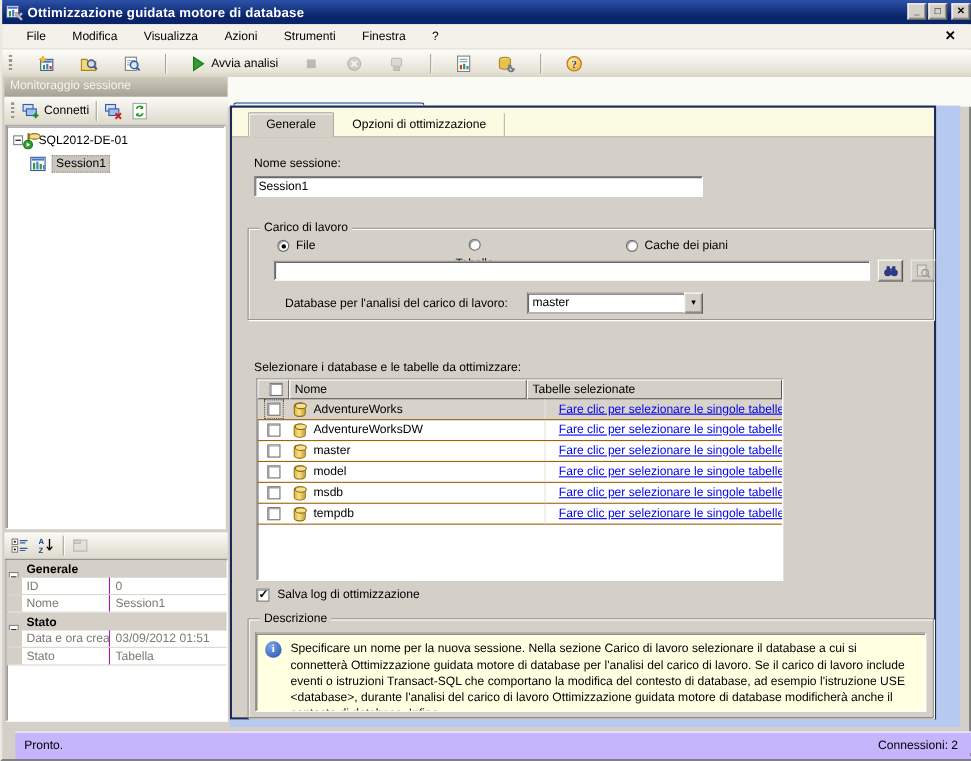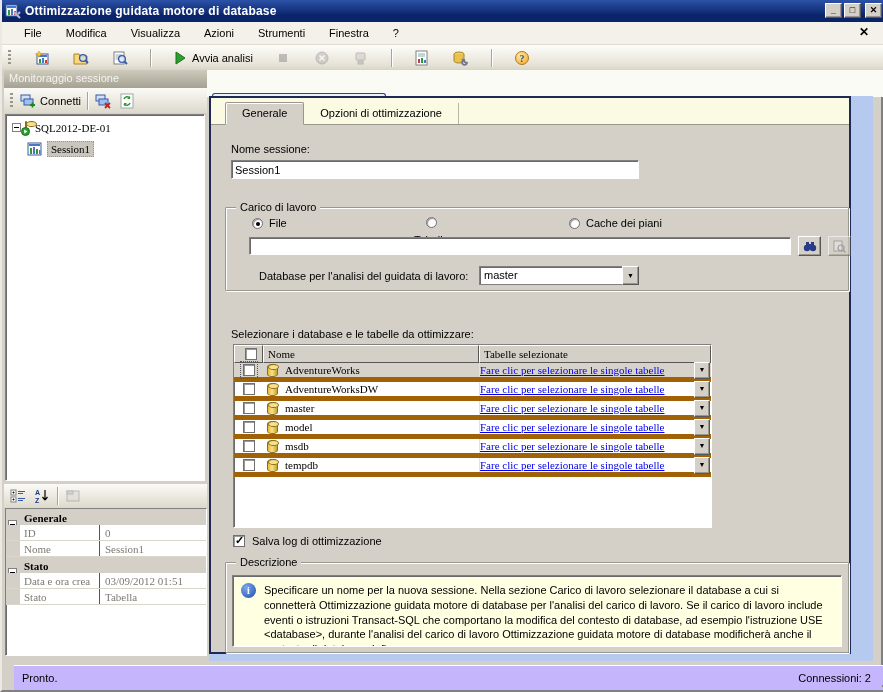--- a/index.html
+++ b/index.html
@@ -4,21 +4,21 @@
 <style>
   * { margin:0; padding:0; box-sizing:border-box; }
   html,body { width:883px; height:692px; overflow:hidden; }
   body { font-family:"Liberation Sans", sans-serif; font-size:11px; color:#000; }
   #app { position:relative; width:883px; height:692px; background:#d4d0c8;
          border-right:2px solid #808080; border-bottom:2px solid #808080;
          border-left:2px solid #ece9e2; }
 
   
   .sunken { background:#fff; border:1px solid #808080; border-right-color:#fff; border-bottom-color:#fff;
-            box-shadow: inset 1px 1px 0 #6a6a6a; font-family: Liberation Serif, serif; }
+            box-shadow: inset 1px 1px 0 #6a6a6a; }
   .raised { background:#d4d0c8; border:1px solid #fff; border-right-color:#585858; border-bottom-color:#585858;
             box-shadow: inset -1px -1px 0 #9a968c; }
   .etched { border:1px solid #9a988c; box-shadow: 1px 1px 0 #ffffff, inset 1px 1px 0 #ffffff; border-radius:1px; }
 
   
   #titlebar { position:absolute; left:0; top:0; width:883px; height:22px;
               background:linear-gradient(180deg,#2c52a8 0%,#0a246a 70%);
               display:flex; align-items:center; color:#fff; }
   #titlebar .app-icon { width:16px; height:16px; margin:0 4px 0 3px; }
   #titlebar .title-text { font-weight:bold; font-size:12px; letter-spacing:.2px; }
@@ -126,26 +126,26 @@
   .combo { position:absolute; height:19px; display:flex; }
   .combo .combo-text { flex:1; background:#fff; border:1px solid #808080; border-right:none;
                        box-shadow:inset 1px 1px 0 #6a6a6a; padding:2px 4px; }
   .combo .combo-btn { width:17px; display:flex; align-items:center; justify-content:center; font-size:7px; }
 
   
   #db-table { position:absolute; left:22px; top:219px; width:479px; height:184px; overflow:hidden; }
   .dbt-header { display:flex; height:18px; }
   .dbt-hcell { background:#d4d0c8; border:1px solid #fff; border-right-color:#585858; border-bottom-color:#585858;
                display:flex; align-items:center; padding-left:4px; gap:6px; }
-  .dbt-row { display:flex; height:19px; align-items:center; border-bottom:5px solid #a16207; }
+  .dbt-row { display:flex; height:19px; align-items:center; border-bottom:1px solid #a16207; }
   .dbt-row.selected { background:#d7d3cb; }
   .c0 { width:29px; flex:0 0 auto; display:flex; justify-content:center; }
   .c1 { width:216px; flex:0 0 auto; display:flex; align-items:center; gap:7px; padding-left:4px; }
-  .c2 { flex:1; display:flex; align-items:center; justify-content:space-between; padding-left:0;
-        border-left:1px solid #e4e2da; height:100%; }
+  .c2 { flex:1; display:flex; align-items:center; justify-content:space-between; padding-left:12px;
+        border-left:1px solid #e4e2da; height:100%;margin-left:16px; }
   .dbt-row .c2 { border-left:1px solid #e4e2da; }
   a.sel-link { color:#0000ee; text-decoration:underline; white-space:nowrap; }
   .drop-btn { width:16px; height:17px; margin:0 1px; display:flex; align-items:center; justify-content:center;
               font-size:7px; }
 
   
   #desc-box { position:absolute; left:6px; top:12px; right:6px; bottom:5px; background:#ffffe1;
               border:1px solid #808080; border-right-color:#fff; border-bottom-color:#fff;
               box-shadow:inset 1px 1px 0 #6a6a6a; padding:7px 8px 4px 8px; display:flex; gap:8px;
               overflow:hidden; }
@@ -448,21 +448,21 @@
             </svg>
           </span>
           <span class="raised" style="position:absolute; left:602px; top:28px; width:23px; height:20px; display:flex; align-items:center; justify-content:center; opacity:.55;">
             <svg width="13" height="13" viewBox="0 0 13 13">
               <rect x="1" y="1" width="8" height="10" fill="#e8e8e8" stroke="#808080"></rect>
               <circle cx="8" cy="8" r="3" fill="none" stroke="#707070" stroke-width="1.2"></circle>
               <path d="M10 10 l2.4 2.4" stroke="#707070" stroke-width="1.4"></path>
             </svg>
           </span>
 
-          <span class="label" style="left:33px; top:62px;">Database per l'analisi del guidata di lavoro:</span>
+          <span class="label" style="left:33px; top:62px;">Database per l'analisi del carico di lavoro:</span>
           <div class="combo" style="left:253px; top:58px; width:160px;">
             <span class="combo-text">master</span>
             <span class="combo-btn raised">▼</span>
           </div>
         </div>
 
         <span class="label" style="left:20px; top:203px;">Selezionare i database e le tabelle da ottimizzare:</span>
 
         <div id="db-table" class="sunken">
           <div class="dbt-header">

